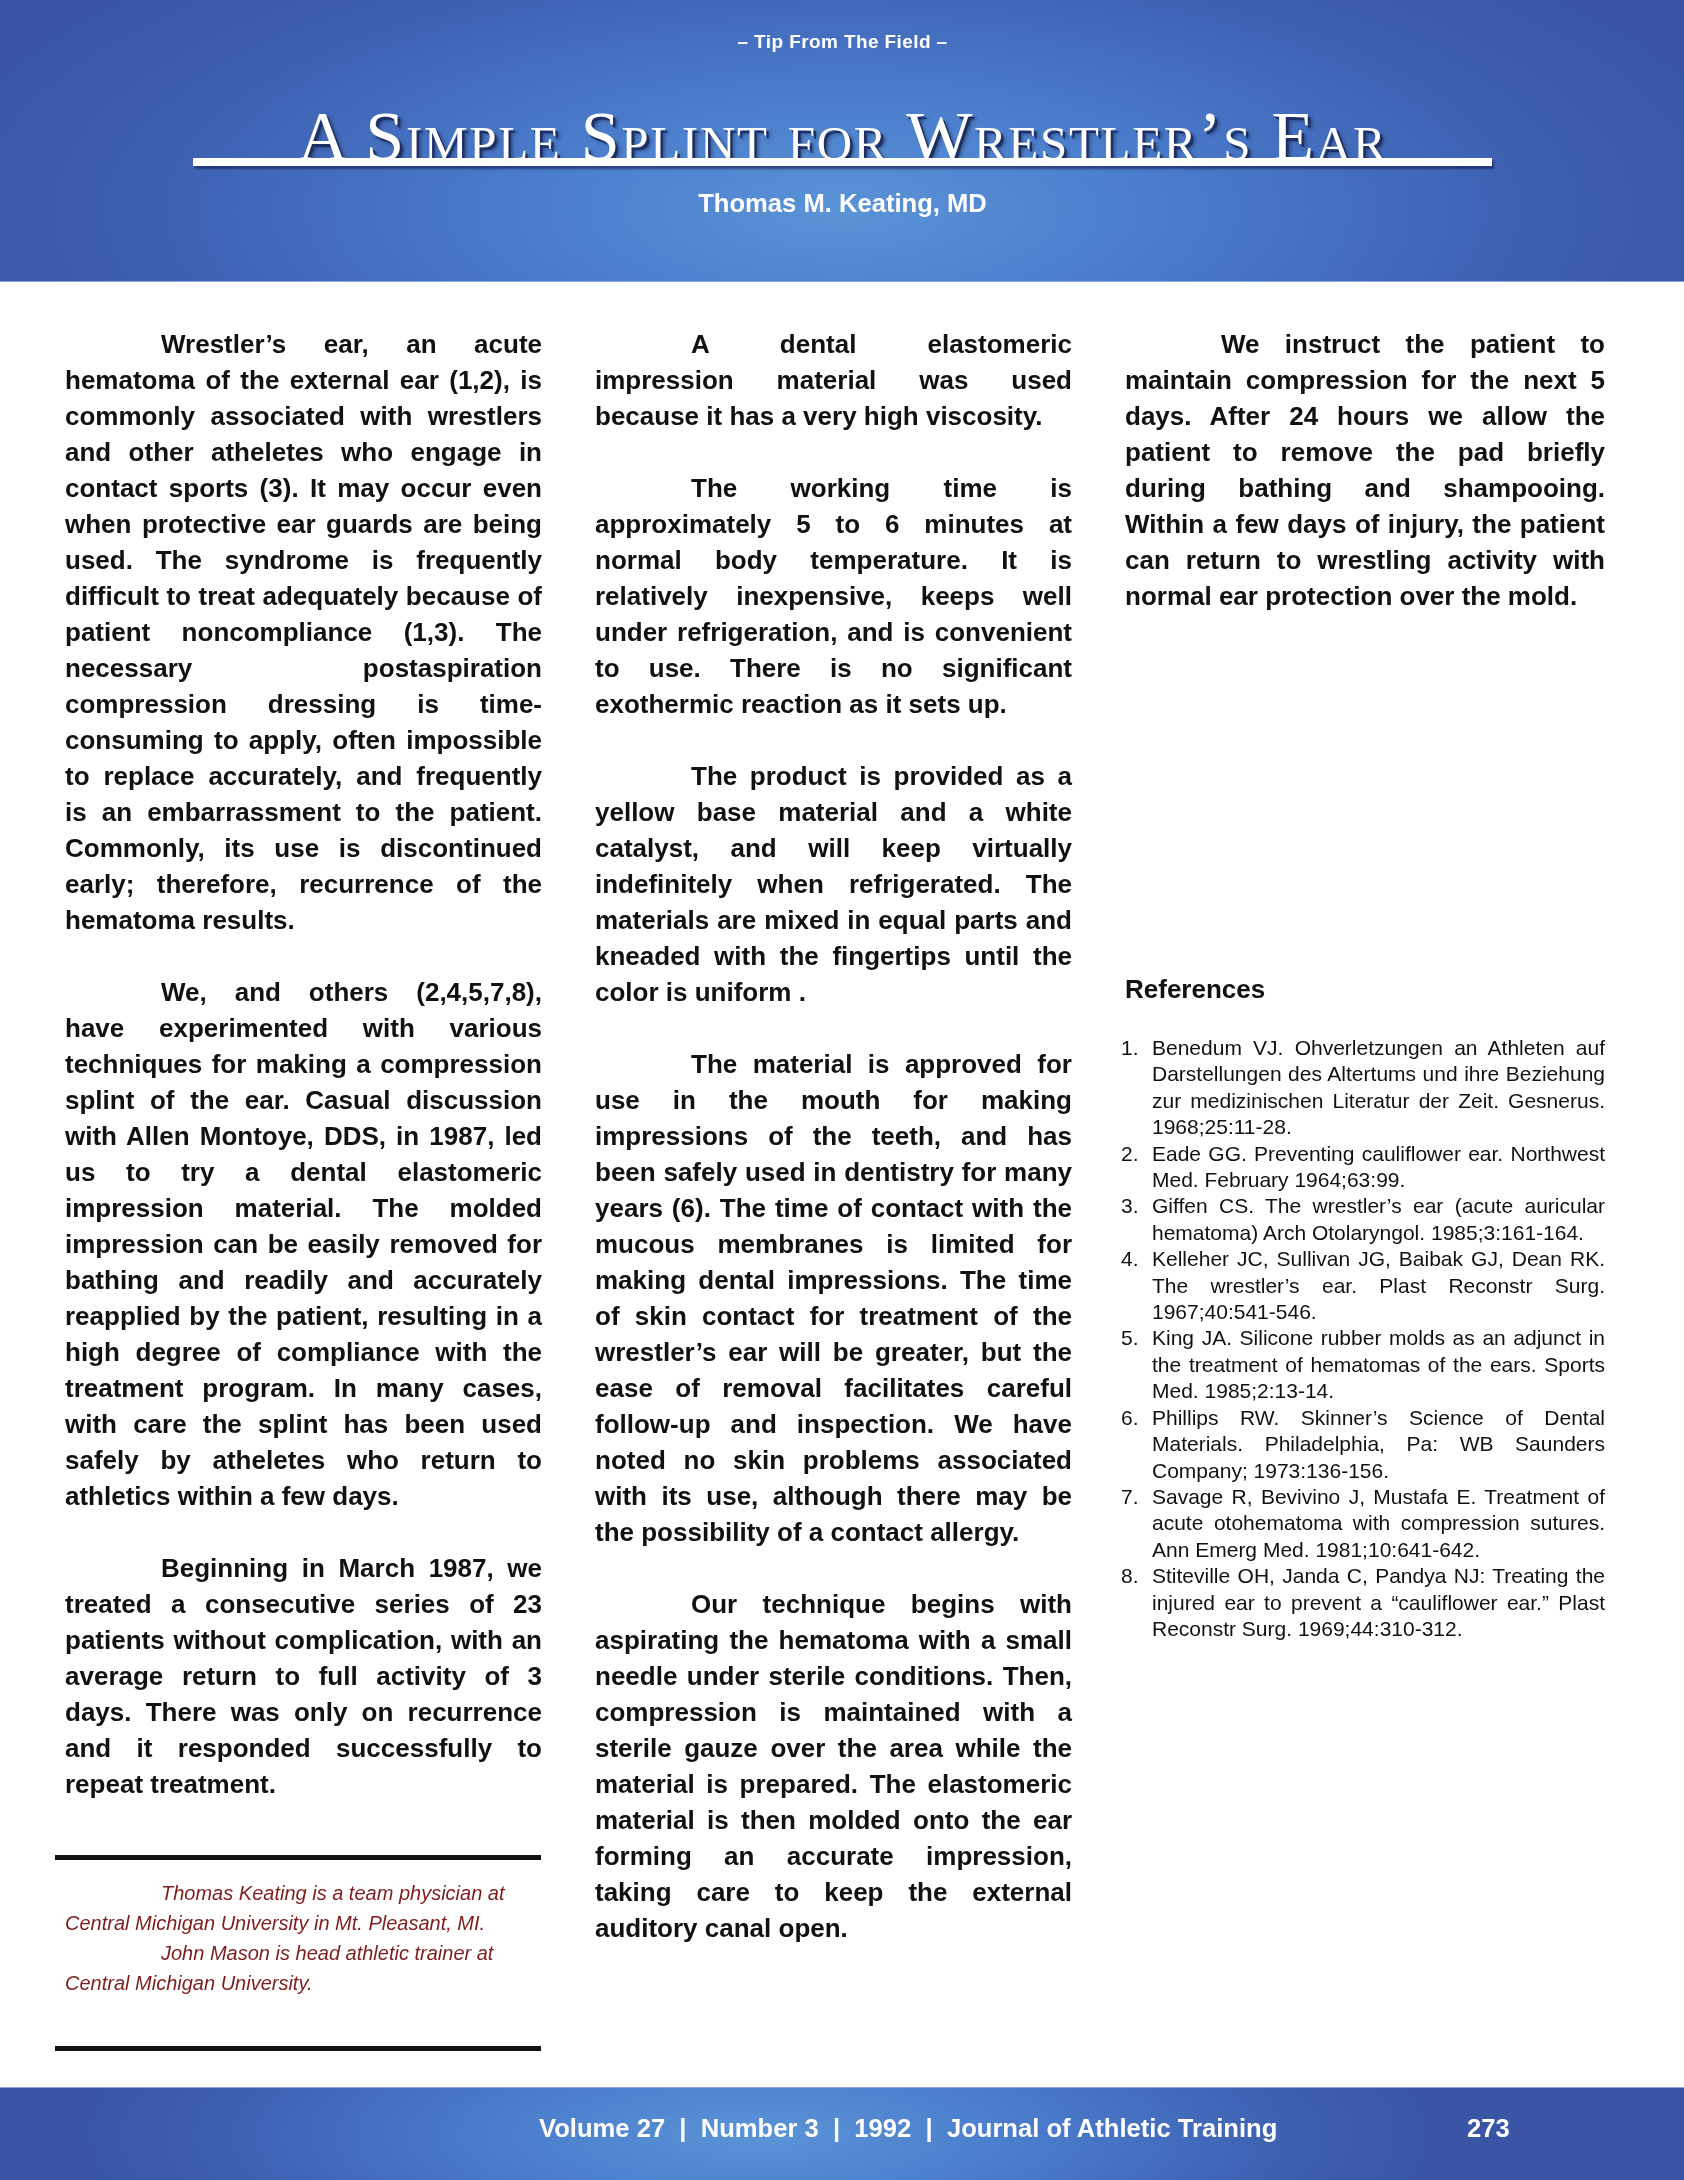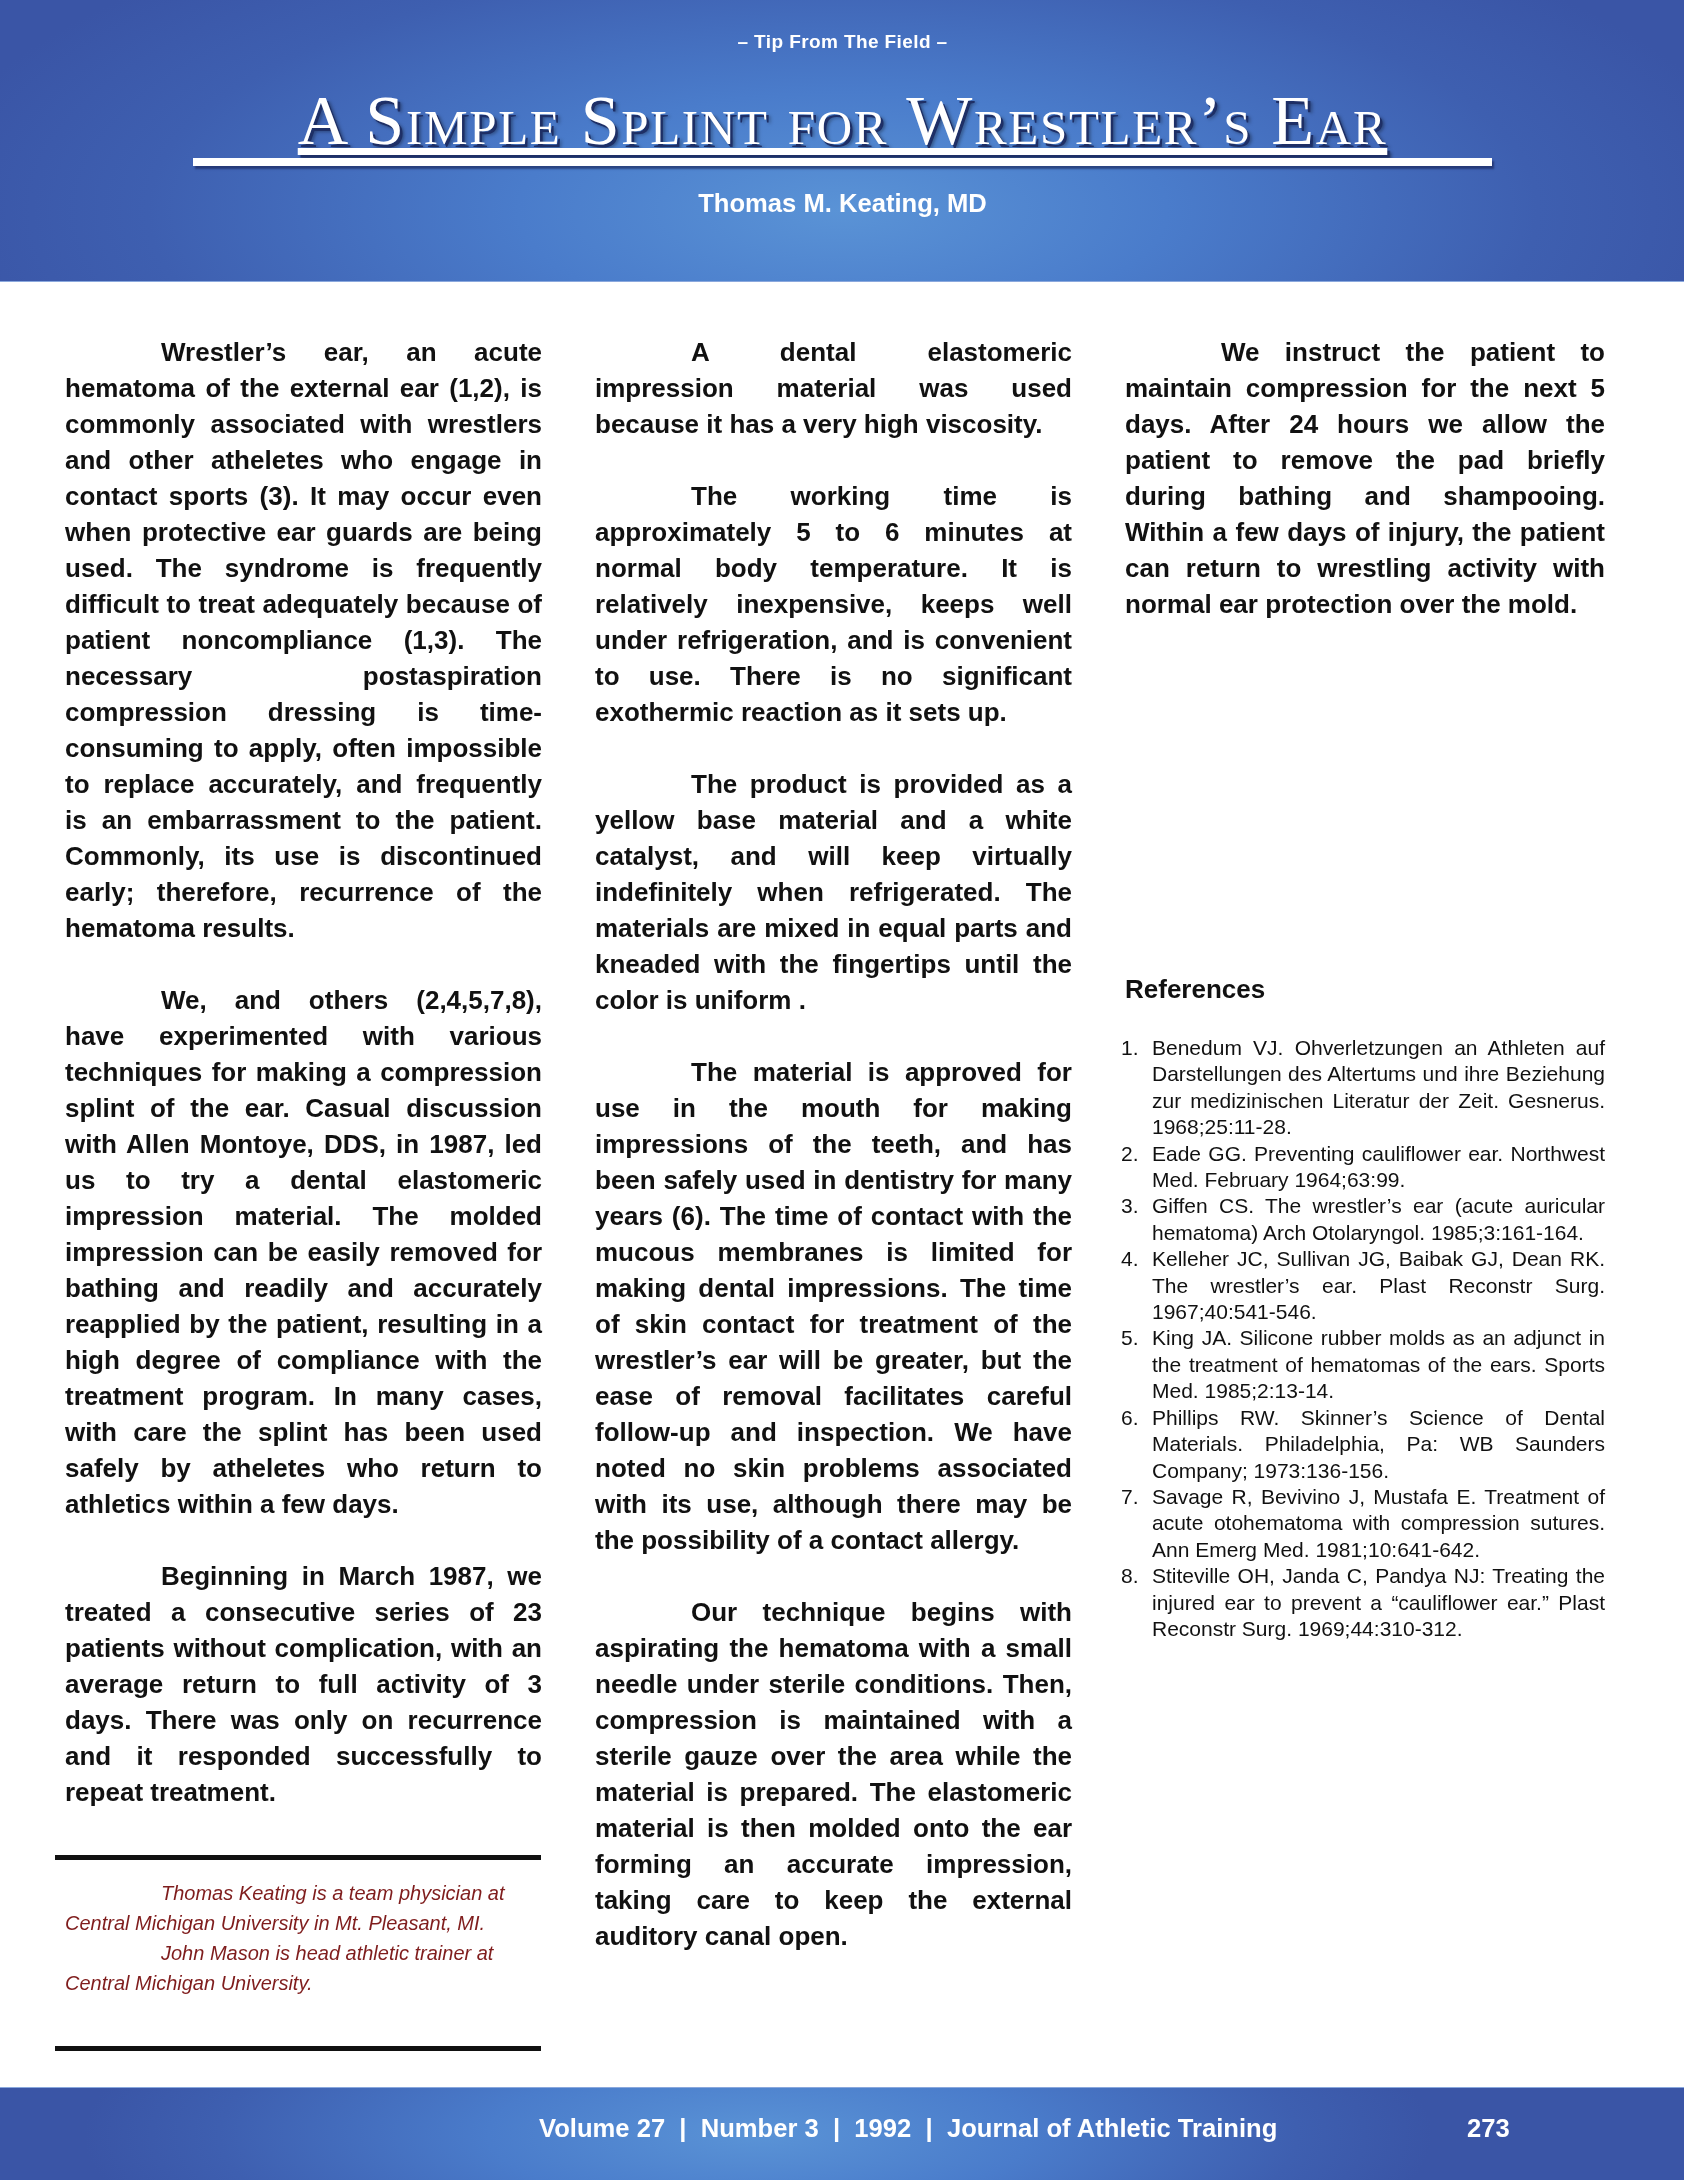--- a/index.html
+++ b/index.html
@@ -13,45 +13,44 @@
     position: absolute; left: 0; top: 0; width: 1685px; height: 281px;
     background: radial-gradient(ellipse 55% 120% at 50% 75%, #5a93d6 0%, #4a7ccb 35%, #3e5fb0 75%, #3a55a6 100%);
     color: #fff; text-align: center;
     border-bottom: 1.7px solid #8aa8dd;
   }
   .kicker {
     position: absolute; top: 31px; left: 0; right: 0;
     font-size: 19px; font-weight: bold; letter-spacing: 0.4px;
   }
   .title {
-    position: absolute; top: 81px; left: 0; right: 0;
+    position: absolute; top: 97px; left: 0; right: 0;
     font-family: "Liberation Serif", serif;
     font-size: 70px; font-variant: small-caps; letter-spacing: 1.7px;
     text-shadow: 2.6px 2.6px 0 #1e2f66, 4.3px 4.3px 3.4px rgba(0,0,0,0.35);
-    text-decoration: underline;
   }
   .title-rule {
     position: absolute; top: 158px; left: 193px; width: 1299px; height: 7.7px;
     background: #fff; box-shadow: 1.7px 2.6px 1.7px rgba(20,30,80,0.6);
   }
   .author {
     position: absolute; left: 0; right: 0; font-size: 25.6px; font-weight: bold;
   }
   .author.a1 { top: 189px; }
   .author.a2 { top: 225px; }
 
   .col {
     position: absolute; top: 322px; width: 477px;
     font-size: 26px; line-height: 36px; font-weight: bold;
     text-align: justify; hyphens: manual;
   }
   .col1 { left: 65px; }
   .col2 { left: 595px; }
   .col3 { left: 1125px; width: 480px; }
-  .col p { margin: 12px 0 36px 0; }
+  .col p { margin: 4px 0 36px 0; }
   .col p.indent { text-indent: 96px; }
 
   .bio-rule { position: absolute; left: 55px; width: 486px; height: 5.1px; background: #111; }
   .bio-rule.top { top: 1855px; }
   .bio-rule.bottom { top: 2046px; }
   .bio {
     position: absolute; left: 65px; top: 1878px; width: 477px;
     font-size: 20px; line-height: 30px; font-style: italic; color: #7f1d1d;
   }
   .bio p { margin: 0; text-indent: 96px; }

